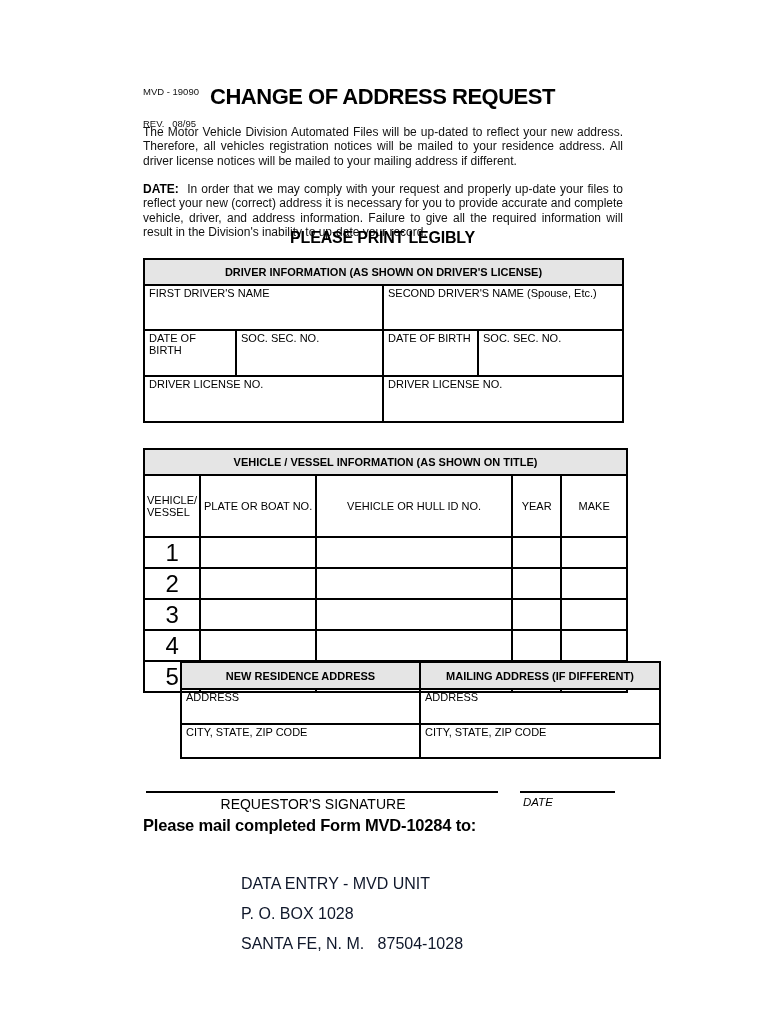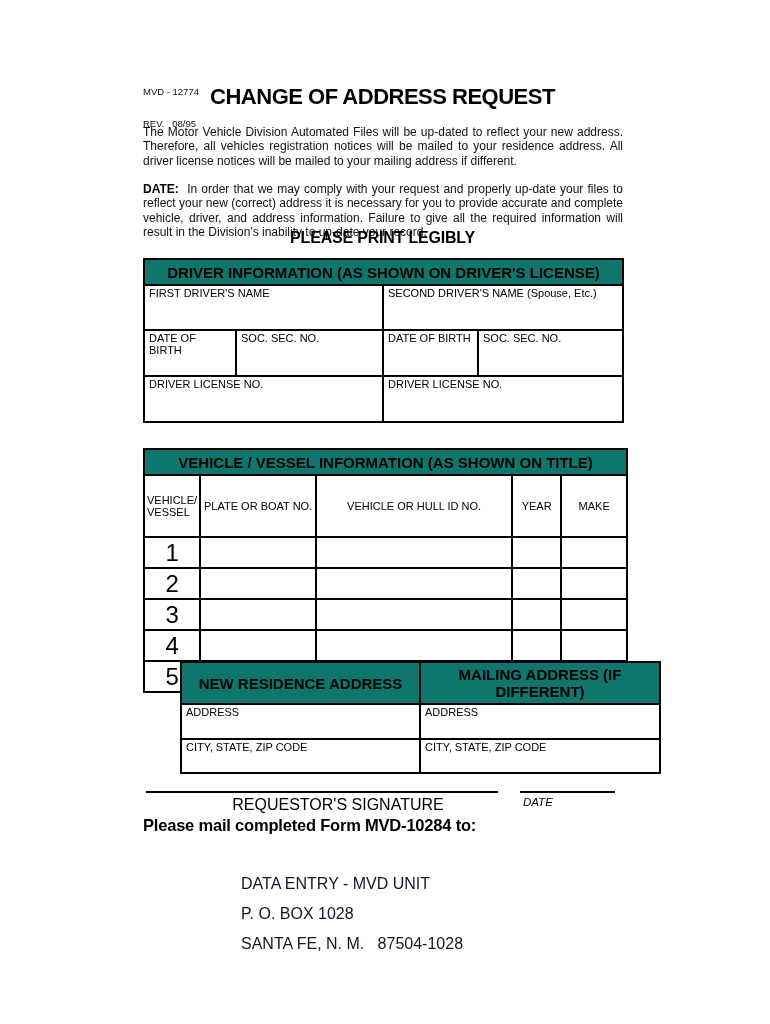--- a/index.html
+++ b/index.html
@@ -22,49 +22,49 @@
   .para b { color:#000; }
   .intro { top:113px; }
   .note  { top:170px; }
   .legibly { left:143px; top:229px; width:479px; text-align:center;
     font-size:16px; font-weight:bold; letter-spacing:-0.2px; }
 
   
   table { border-collapse:collapse; table-layout:fixed; }
   td, th { border:2px solid #000; padding:1px 4px; vertical-align:top;
     font-size:11px; font-weight:normal; text-align:left; overflow:hidden; }
-  .band { background:#0f766e; font-weight:bold; text-align:center;
-    vertical-align:middle; font-size:15px; padding:3px 2px; }
+  .band { background:#e5e5e5; font-weight:bold; text-align:center;
+    vertical-align:middle; font-size:11px; padding:3px 2px; }
   .colhead { text-align:center; vertical-align:middle; font-size:11px; padding:18px 2px; }
   .colhead.lft { text-align:left; vertical-align:top; line-height:12px; }
   .rownum { font-size:24px; text-align:center; vertical-align:middle; padding:0; line-height:1; }
 
   .driver-table  { left:143px; top:258px; }
   .vehicle-table { left:143px; top:448px; }
   .address-table { left:143px; top:661px;margin-left:37px; }
 
   
   .sig-line  { left:146px; top:791px; width:352px; border-top:2px solid #000; }
   .date-line { left:520px; top:791px; width:95px;  border-top:2px solid #000; }
-  .sig-label  { left:162px; top:796px; width:352px; text-align:center; font-size:16px; }
+  .sig-label  { left:137px; top:796px; width:352px; text-align:center; font-size:14px; }
   .date-label { left:523px; top:796px; font-size:11.5px;font-style:italic; }
 
   .mail-instr { left:143px; top:816px; font-size:16.5px; font-weight:bold; letter-spacing:-0.2px; }
 
   .mail-address { left:241px; top:869px; font-size:16px; line-height:30px;
     letter-spacing:0; color:#0f172a; }
   .mail-address div { white-space:pre; }
 </style>
 </head>
 <body>
 
 <div class="page">
 
   <div class="abs form-id">
-    <div>MVD - 12774</div>
+    <div>MVD - 19090</div>
     <div>REV.   08/95</div>
   </div>
 
   <div class="abs form-title">CHANGE OF ADDRESS REQUEST</div>
 
   <p class="abs para intro">The Motor Vehicle Division Automated Files will be up-dated to reflect your new address.  Therefore, all vehicles registration notices will be mailed to your residence address.  All driver license notices will be mailed to your mailing address if different.</p>
 
   <p class="abs para note"><b>DATE:</b>&nbsp; <span>In order that we may comply with your request and properly up-date your files to reflect your new (correct) address it is necessary for you to provide accurate and complete vehicle, driver, and address information.  Failure to give all the required information will result in the Division's inability to up-date your record.</span></p>
 
   <div class="abs legibly">PLEASE PRINT LEGIBLY</div>

